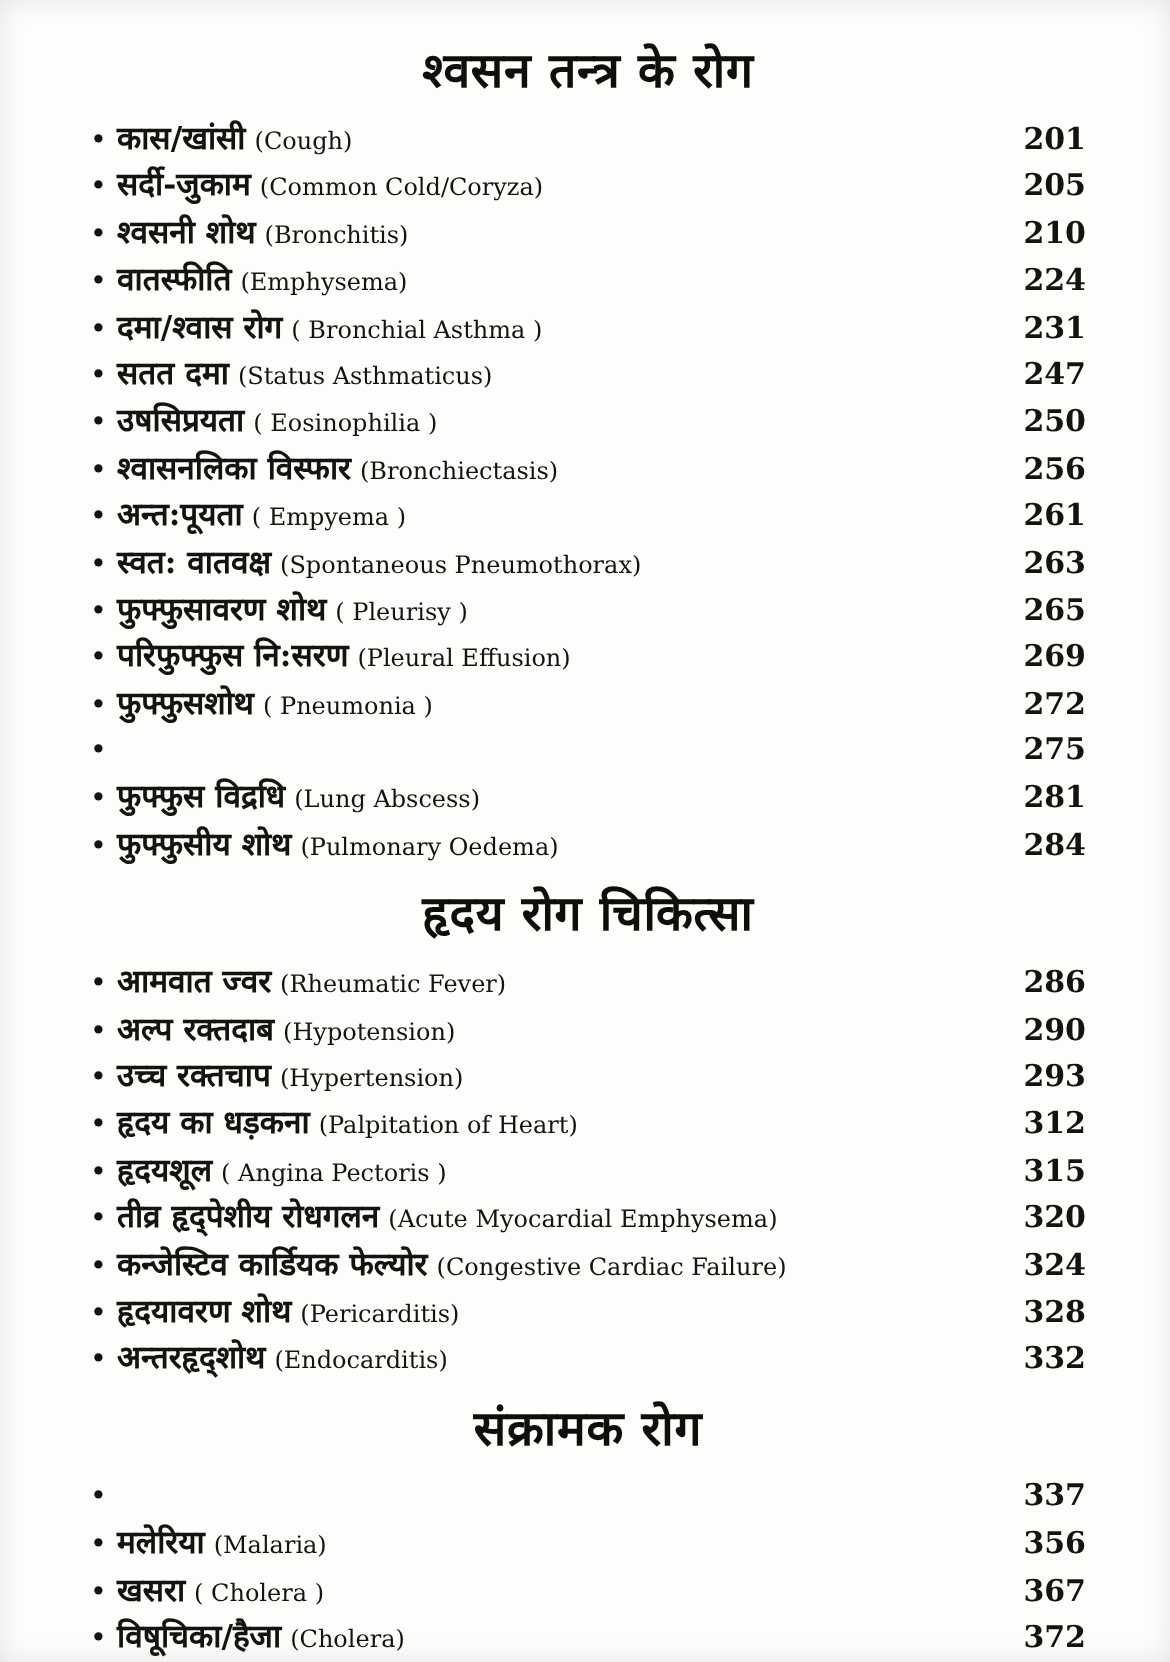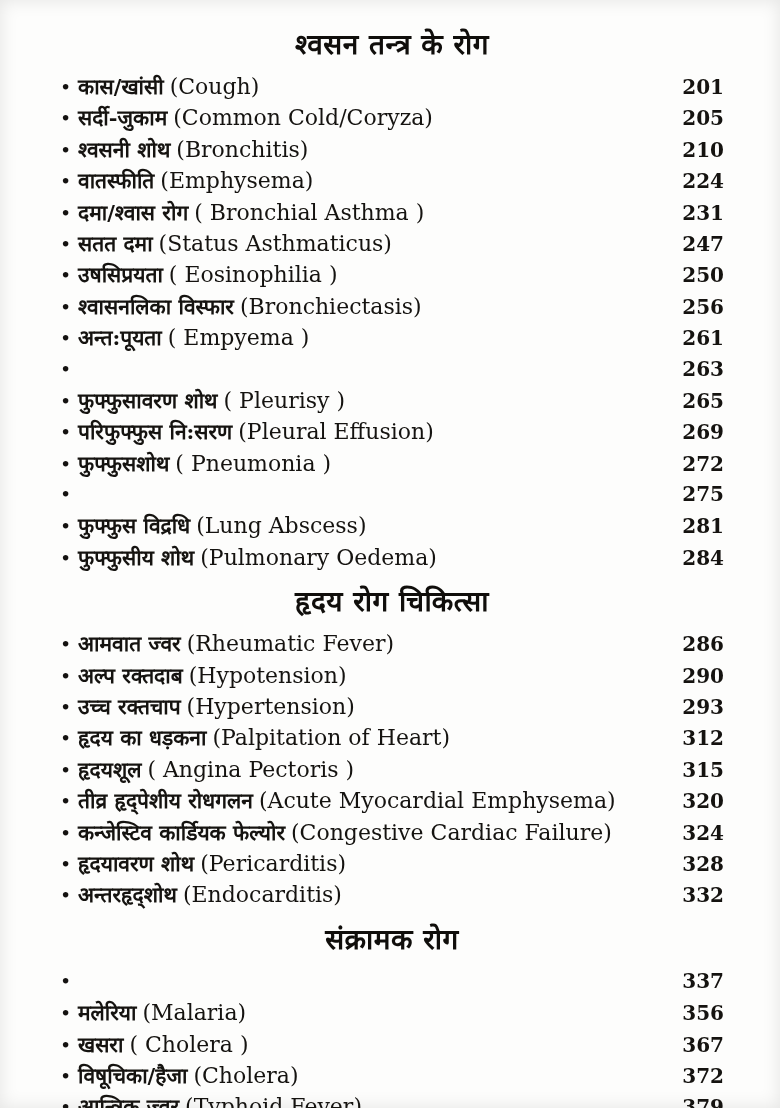--- a/index.html
+++ b/index.html
@@ -18,21 +18,21 @@
     overflow: hidden;
     box-shadow: inset 0 0 18px rgba(0,0,0,0.10);
     box-sizing: border-box;
     padding: 10px 56px 0 60px;
   }
   .toc-section { margin: 0; }
   .section-title {
     margin: 0;
     padding: 8px 0 9px 0;
     text-align: center;
-    font-size: 28px;
+    font-size: 32px;
     font-weight: 700;
     letter-spacing: 0.5px;
     color: #100e0b;
   }
   .toc-section:first-child .section-title { padding-top: 14px; }
   .rows { margin: 0; }
   .toc-row {
     display: flex;
     align-items: baseline;
     height: 31.4px;
@@ -46,21 +46,21 @@
     font-size: 19px;
     color: #141210;
   }
   .label-hindi {
     font-weight: 700;
     margin-right: 6px;
     margin-top: 25px;
   }
   .label-english {
     font-weight: 400;
-    font-size: 22px;
+    font-size: 16px;
   }
   .spacer { flex: 1 1 auto; }
   .pagenum {
     flex: 0 0 auto;
     font-weight: 600;
     font-size: 20px;
     text-align: right;
     min-width: 44px;
   }
 </style>
@@ -130,20 +130,21 @@
 
   <div class="toc-row">
     <span class="bullet">•</span>
     <span class="label"><span class="label-hindi">अन्त:पूयता</span><span class="label-english">( Empyema )</span></span>
     <span class="spacer"></span>
     <span class="pagenum">261</span>
   </div>
 
   <div class="toc-row">
     <span class="bullet">•</span>
+    <span class="label"><span class="label-hindi">स्वत: वातवक्ष</span><span class="label-english">(Spontaneous Pneumothorax)</span></span>
     <span class="spacer"></span>
     <span class="pagenum">263</span>
   </div>
 
   <div class="toc-row">
     <span class="bullet">•</span>
     <span class="label"><span class="label-hindi">फुफ्फुसावरण शोथ</span><span class="label-english">( Pleurisy )</span></span>
     <span class="spacer"></span>
     <span class="pagenum">265</span>
   </div>

